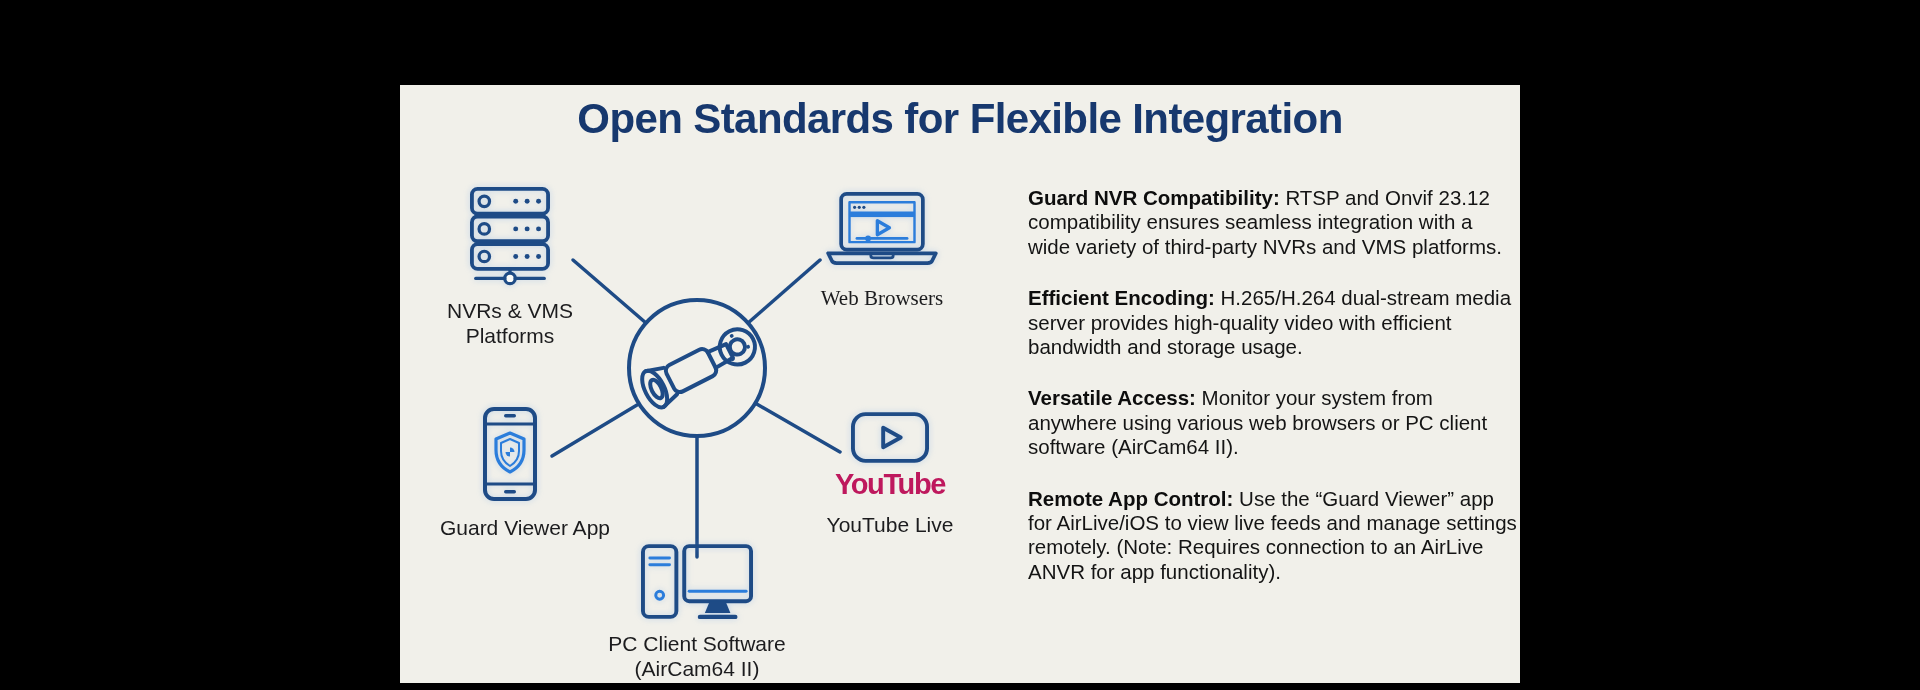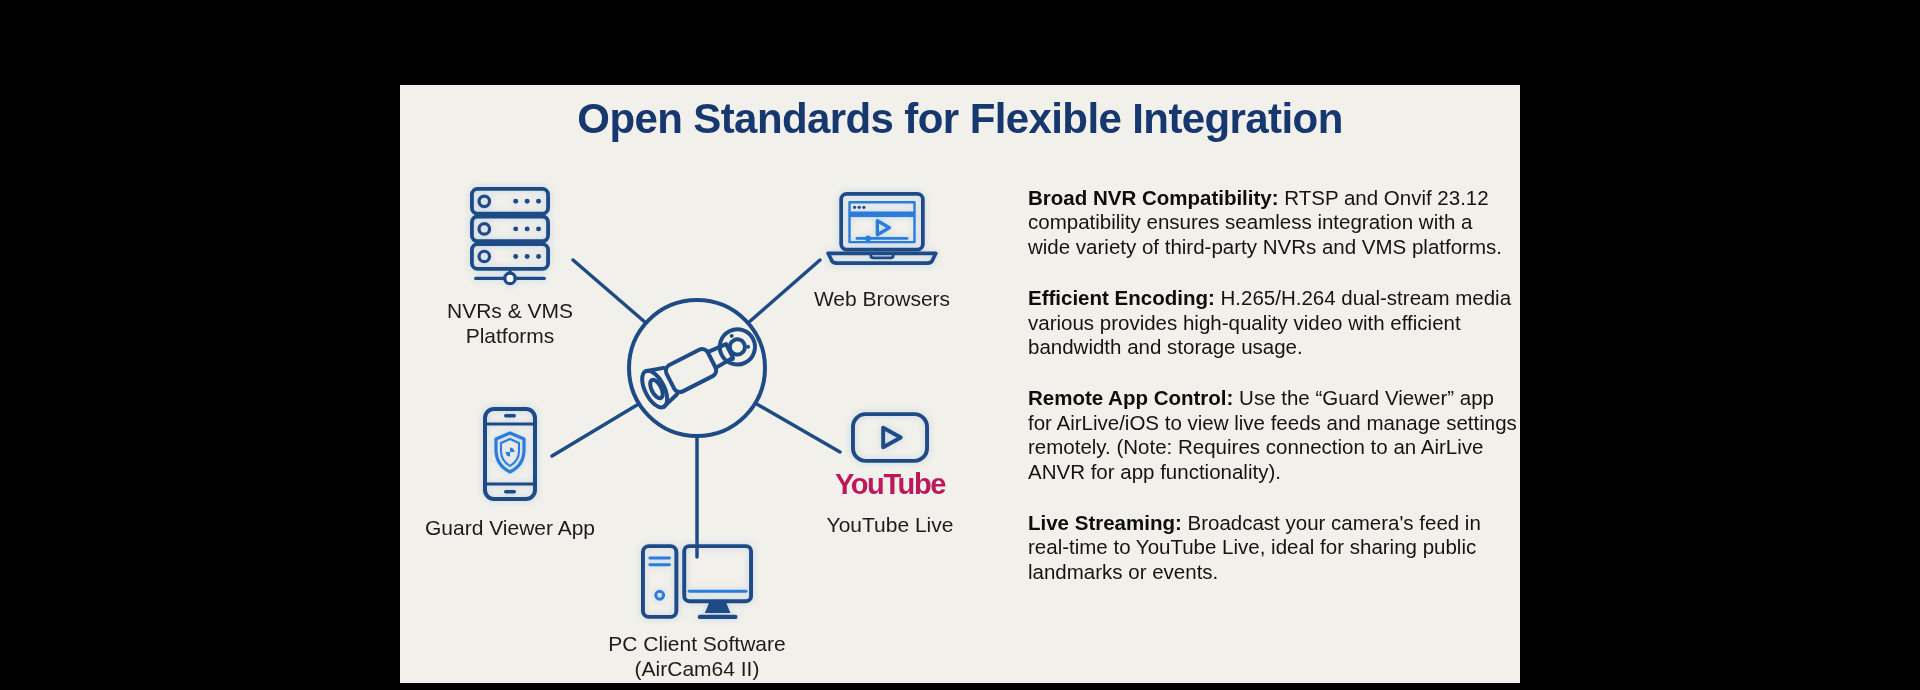--- a/index.html
+++ b/index.html
@@ -19,24 +19,24 @@
   .panel{position:absolute;left:400px;top:45px;width:1120px;height:598px;background:var(--panel-bg);}
   .title{position:absolute;left:0;top:10px;width:100%;text-align:center;
     font-size:42px;font-weight:700;letter-spacing:-0.6px;color:var(--title-navy);}
   .diagram-svg{position:absolute;left:0;top:0;width:1120px;height:598px;}
   .node{position:absolute;width:200px;text-align:center;color:var(--label-dark);
     font-size:21px;line-height:1.2;}
   .node svg{display:block;margin:0 auto;filter:drop-shadow(0 0 3px rgba(110,160,225,0.35));}
   .node .lbl{display:block;}
   .node-nvrs{left:10px;top:102px;}
   .node-nvrs .lbl1{margin-top:12px;}
-  .node-web{left:382px;top:107px;}
+  .node-web{left:382px;top:107px;font-family:Liberation Serif, serif;}
   .node-web .lbl1{margin-top:16px;}
   .node-guard{left:10px;top:322px;}
-  .node-guard .lbl1{margin-top:14px;}
+  .node-guard .lbl1{margin-top:14px;text-align:right;}
   .node-youtube{left:390px;top:327px;}
   .wordmark{display:block;margin-top:4px;font-size:29px;font-weight:700;letter-spacing:-1.4px;
     color:#be185d;}
   .node-youtube .lbl1{margin-top:10px;text-align:center;}
   .node-pc{left:197px;top:457px;}
   .node-pc .lbl1{margin-top:8px;}
   .features{position:absolute;left:628px;top:101px;width:490px;color:var(--text-dark);
     font-size:20.5px;line-height:24.4px;}
   .features p{margin-bottom:27px;}
   .features strong{font-weight:700;color:#0d0d0d;}
@@ -159,20 +159,20 @@
         <rect class="ic" stroke-width="4" fill="var(--icon-fill)" x="44" y="4" width="68" height="56" rx="5"></rect>
         <line class="icb" stroke-width="3" x1="49" y1="50" x2="107" y2="50"></line>
         <polygon points="70,60 86,60 91,72 65,72" fill="var(--navy)"></polygon>
         <line class="ic" stroke-width="4.5" x1="60" y1="76" x2="96" y2="76"></line>
       </svg>
       <span class="lbl lbl1">PC Client Software</span>
       <span class="lbl">(AirCam64 II)</span>
     </div>
 
     <div class="features">
-      <p><strong>Broad NVR Compatibility:</strong><span> RTSP and Onvif 23.12 compatibility ensures seamless integration with a wide variety of third-party NVRs and VMS platforms.</span></p>
-      <p><strong>Efficient Encoding:</strong><span> H.265/H.264 dual-stream media various provides high-quality video with efficient bandwidth and storage usage.</span></p>
+      <p><strong>Guard NVR Compatibility:</strong><span> RTSP and Onvif 23.12 compatibility ensures seamless integration with a wide variety of third-party NVRs and VMS platforms.</span></p>
+      <p><strong>Efficient Encoding:</strong><span> H.265/H.264 dual-stream media server provides high-quality video with efficient bandwidth and storage usage.</span></p>
+      <p><strong>Versatile Access:</strong><span> Monitor your system from anywhere using various web browsers or PC client software (AirCam64 II).</span></p>
       <p><strong>Remote App Control:</strong><span> Use the “Guard Viewer” app for AirLive/iOS to view live feeds and manage settings remotely. (Note: Requires connection to an AirLive ANVR for app functionality).</span></p>
-      <p><strong>Live Streaming:</strong><span> Broadcast your camera's feed in real-time to YouTube Live, ideal for sharing public landmarks or events.</span></p>
     </div>
 
   </div>
 </div>
 
 </body></html>

